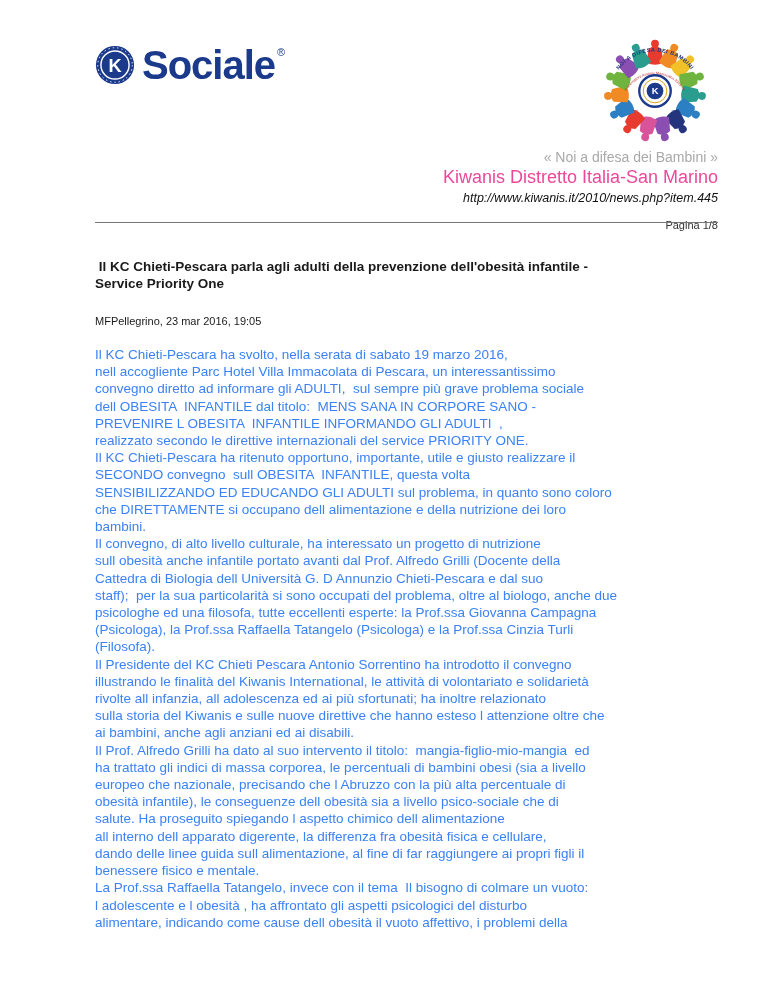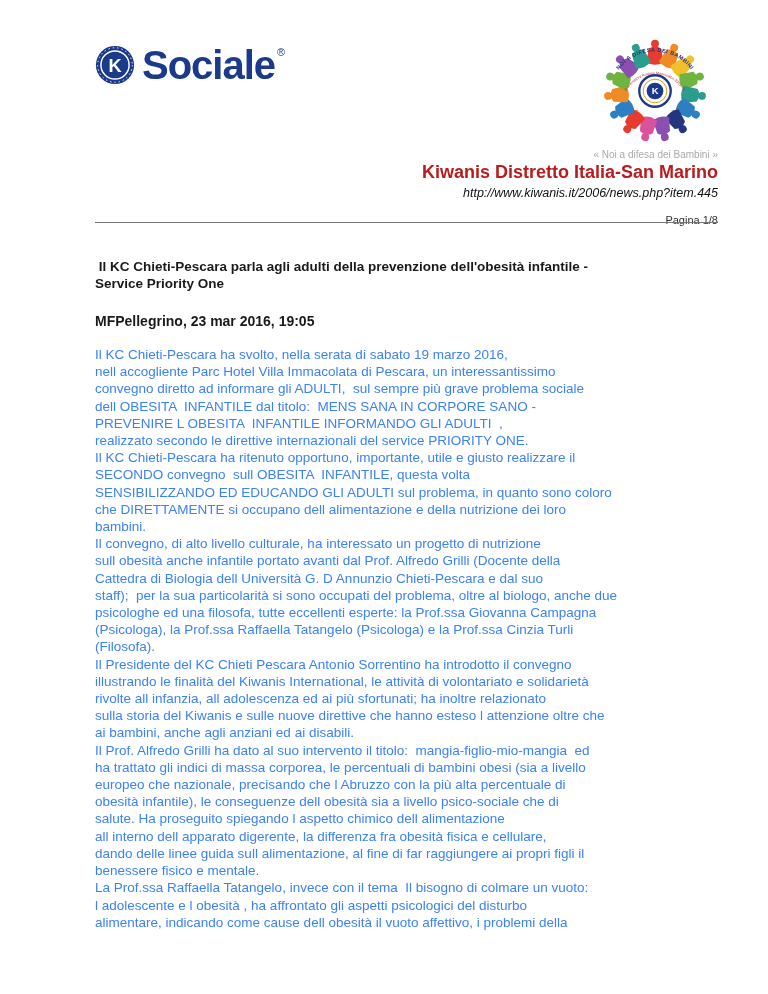--- a/index.html
+++ b/index.html
@@ -15,31 +15,31 @@
   .reg { font-size:11px; color:#1b3a8c; align-self:flex-start; margin-top:4px; margin-left:2px; }
   .district { margin-top:3px; font-size:24px; font-weight:bold; color:#1b3a8c; }
   .anno { margin-top:16px; font-size:15px; font-weight:bold; color:#c1272d; }
 
   
   .emblem-wrap { position:absolute; top:32px; right:54px; width:118px; height:118px; }
   .emblem-wrap svg { width:118px; height:118px; font-family:"Liberation Sans", sans-serif; }
 
   
   .meta { position:absolute; top:149px; right:50px; text-align:right; }
-  .emblem-caption { font-size:10px; color:#a9a9a9; }
-  .site-title { font-size:18px; font-weight:bold; color:#b91c1c; margin-top:2px; line-height:21px; }
+  .emblem-caption { font-size:14px; color:#a9a9a9; }
+  .site-title { font-size:18px; font-weight:normal; color:#ec4899; margin-top:2px; line-height:21px; }
   .url { font-size:12.5px; font-style:italic; color:#111; margin-top:3px; line-height:15px; }
   .pagina { font-size:11px; color:#333; margin-top:13px; }
 
   .rule { position:absolute; top:222px; left:95px; width:623px; border:0; border-top:1px solid #777; }
 
   
   .article { position:absolute; left:95px; top:258px; width:627px; }
   .article-title { font-size:13.5px; font-weight:bold; line-height:17px; white-space:pre-wrap; color:#1a1a1a; }
-  .byline { margin-top:21px; font-size:14px; line-height:17px;font-weight:bold; }
+  .byline { margin-top:21px; font-size:11px; line-height:17px; }
   .body-text { margin-top:16px; font-size:13.5px; line-height:17.2px; white-space:pre-wrap; color:#3b82f6; }
 </style>
 </head>
 <body>
 
 <div class="page">
 
   <header class="brand">
     <div class="brand-row">
       <svg class="logo-mark" viewBox="0 0 44 44" aria-hidden="true">
@@ -87,21 +87,21 @@
       <circle r="16" fill="#ffffff" stroke="#1b3a8c" stroke-width="2.4"></circle>
       <circle r="12" fill="none" stroke="#d4a017" stroke-width="1"></circle>
       <circle r="8.5" fill="#1b3a8c"></circle>
       <text y="3.2" text-anchor="middle" font-size="9.5" font-weight="bold" fill="#ffffff">K</text>
     </svg>
   </div>
 
   <div class="meta">
     <div class="emblem-caption">« Noi a difesa dei Bambini »</div>
     <div class="site-title">Kiwanis Distretto Italia-San Marino</div>
-    <div class="url">http://www.kiwanis.it/2006/news.php?item.445</div>
+    <div class="url">http://www.kiwanis.it/2010/news.php?item.445</div>
     <div class="pagina">Pagina 1/8</div>
   </div>
 
   <hr class="rule">
 
   <main class="article">
     <h1 class="article-title"> Il KC Chieti-Pescara parla agli adulti della prevenzione dell'obesità infantile -
 Service Priority One</h1>
     <div class="byline">MFPellegrino,  23 mar 2016, 19:05</div>
     <div class="body-text">Il KC Chieti-Pescara ha svolto, nella serata di sabato 19 marzo 2016,

